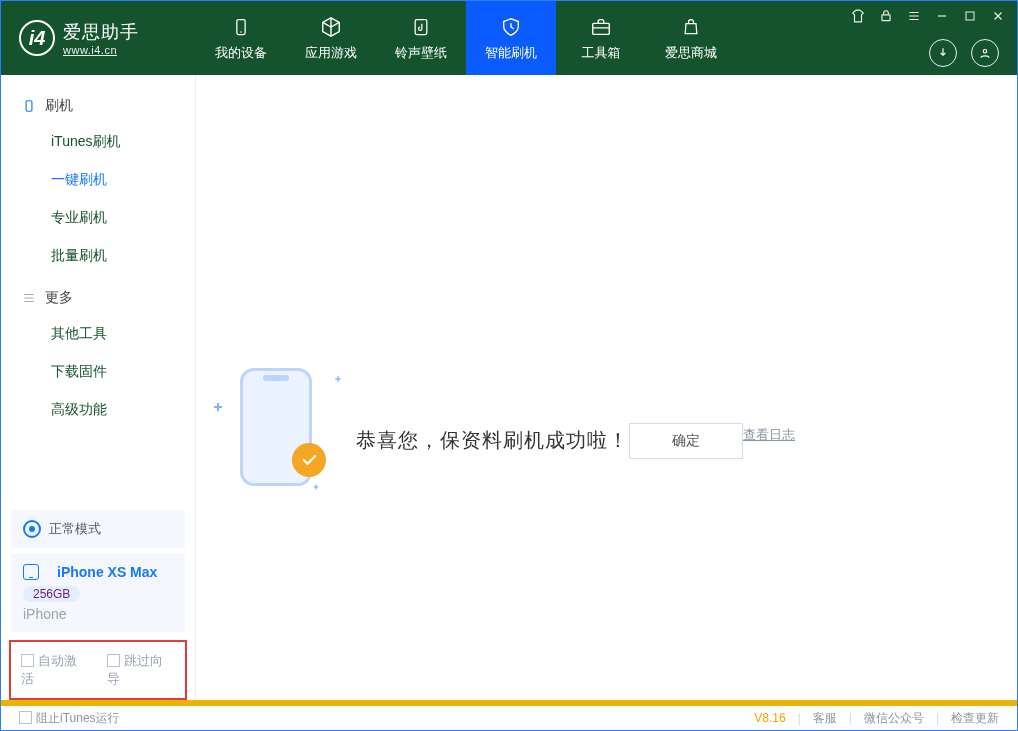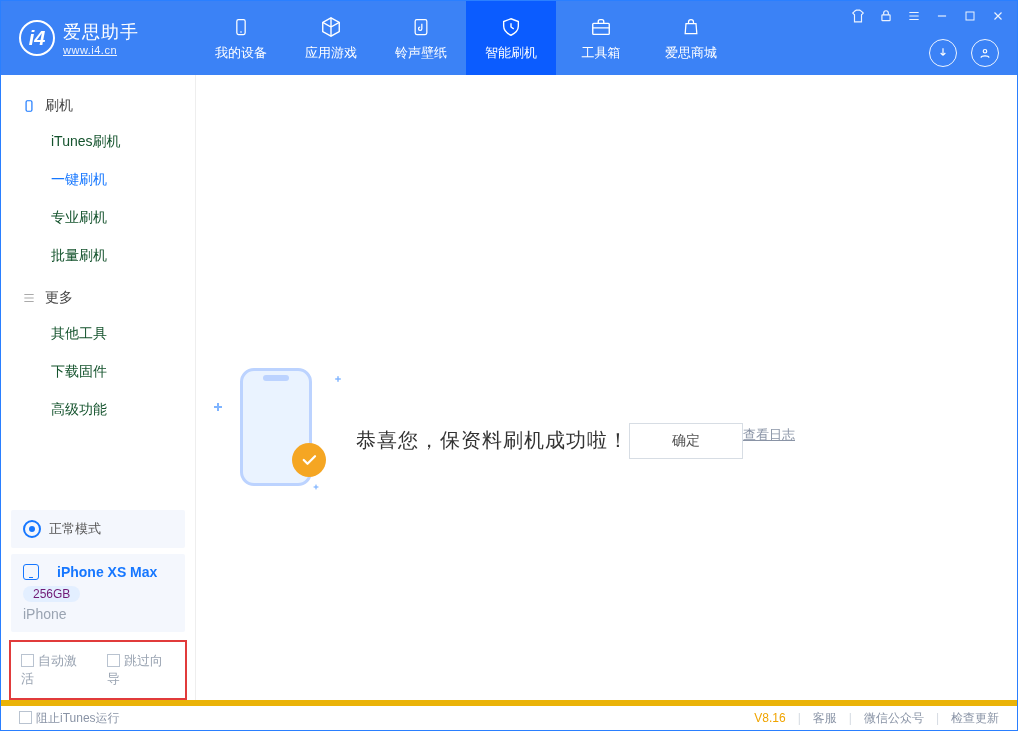--- a/index.html
+++ b/index.html
@@ -1,19 +1,19 @@
 <!DOCTYPE html>
 <html><head>
 <meta charset="utf-8">
 <style>
   * { margin: 0; padding: 0; box-sizing: border-box; font-family: "Microsoft YaHei", Arial, sans-serif; }
   body { background: #fff; width: 1018px; height: 731px; overflow: hidden; border: 1px solid #2a7fff; }
 
   
-  .header { background: #3b82f6; height: 74px; display: flex; align-items: center; color: #fff; position: relative; }
+  .header { background: #14532d; height: 74px; display: flex; align-items: center; color: #fff; position: relative; }
   .logo-area { display: flex; align-items: center; padding: 0 18px; width: 195px; }
   .logo-icon { width: 36px; height: 36px; border: 2px solid #fff; border-radius: 50%; display: flex; align-items: center; justify-content: center; font-size: 20px; font-weight: bold; font-style: italic; margin-right: 8px; }
   .logo-text .title { font-size: 18px; font-weight: 500; letter-spacing: 1px; }
   .logo-text .sub   { font-size: 11px; opacity: .9; letter-spacing: .5px; text-decoration: underline; }
 
   .nav-tabs { display: flex; height: 100%; }
   .nav-tab { width: 90px; display: flex; flex-direction: column; align-items: center; justify-content: center; font-size: 13px; gap: 4px; cursor: pointer; }
   .nav-tab.active { background: #0b5cff; }
   .nav-tab .ico { width: 26px; height: 26px; display:flex; align-items:center; justify-content:center; }
 

